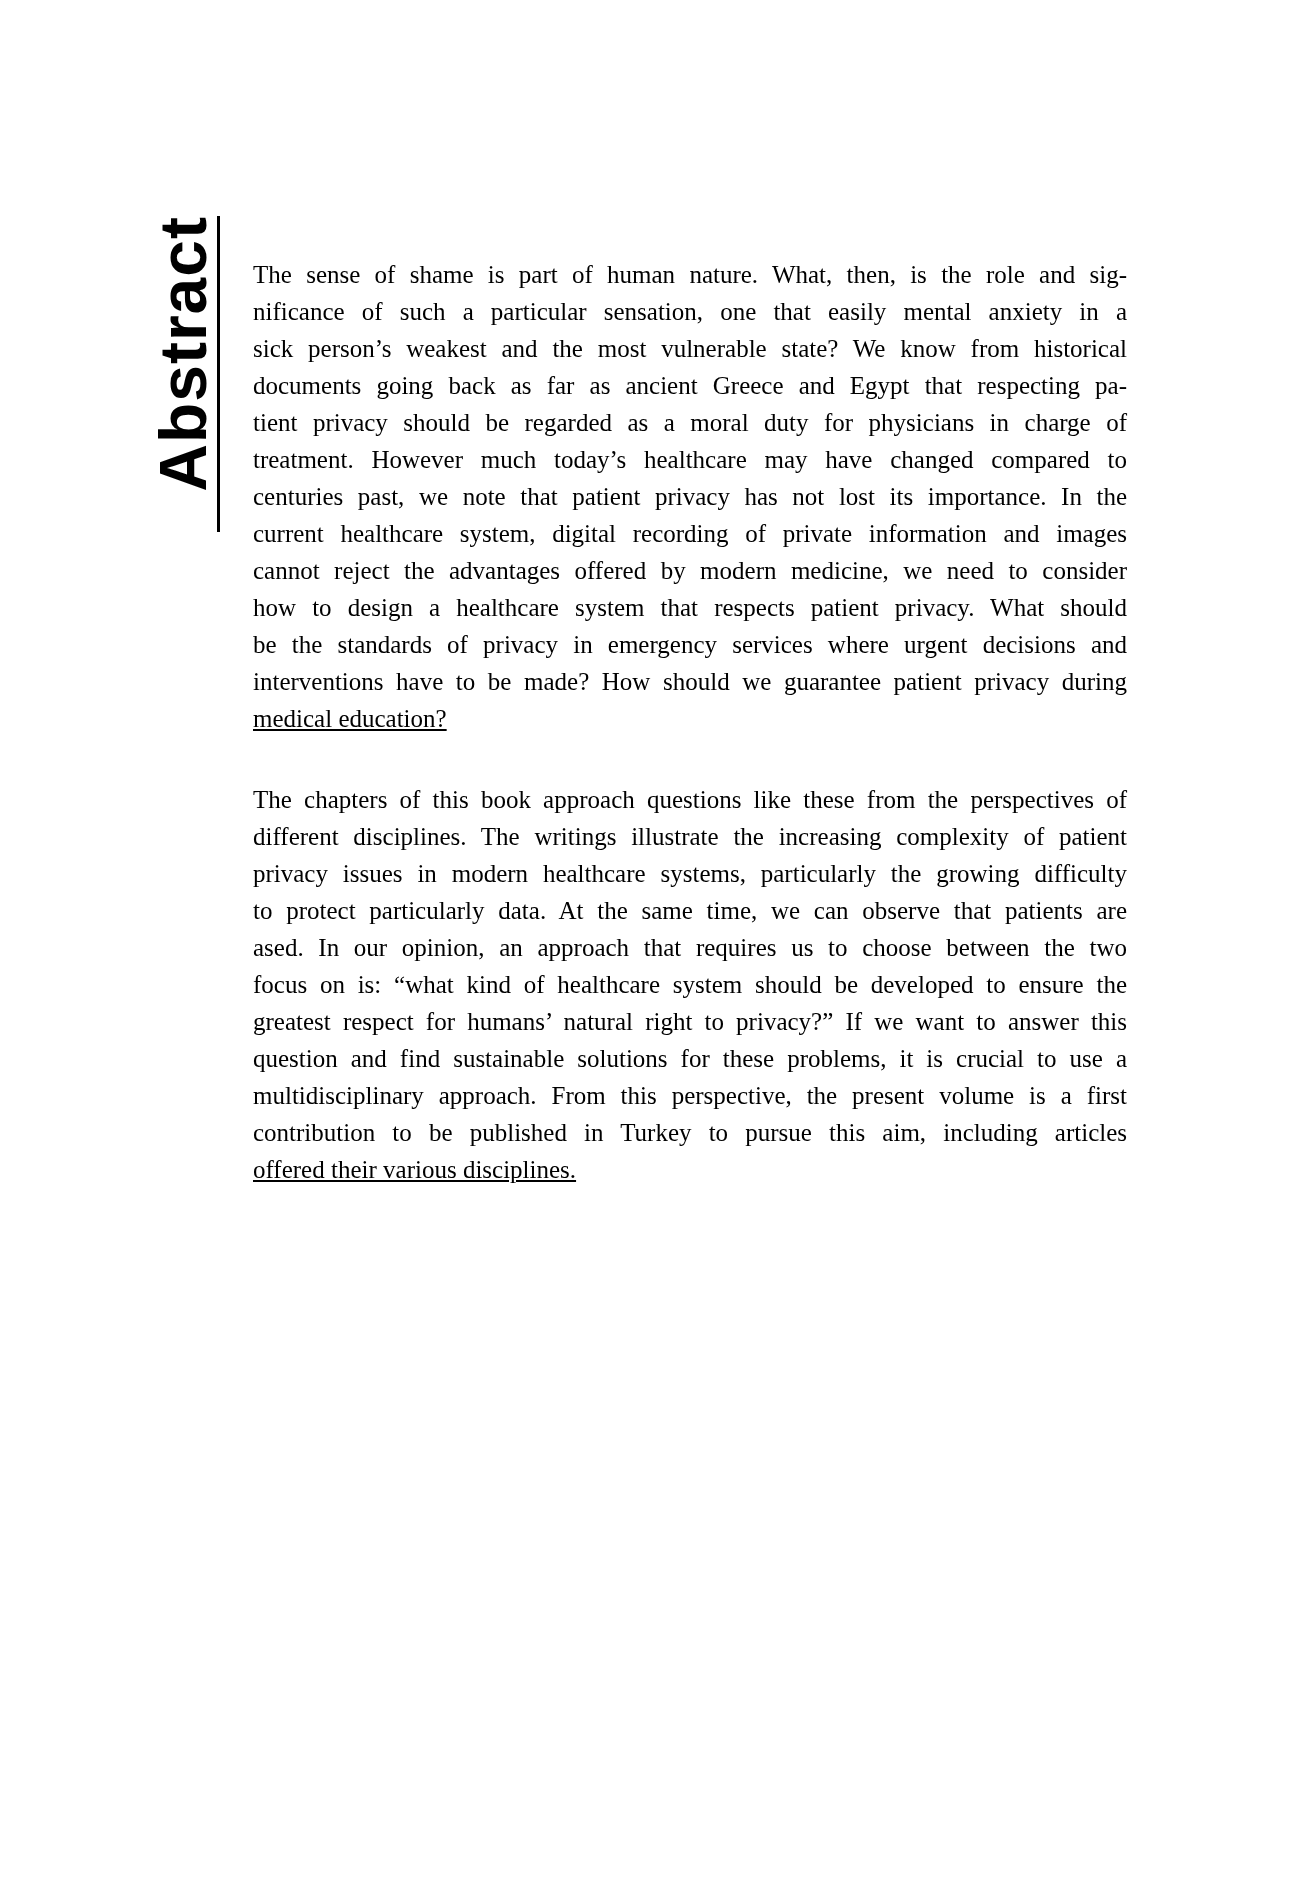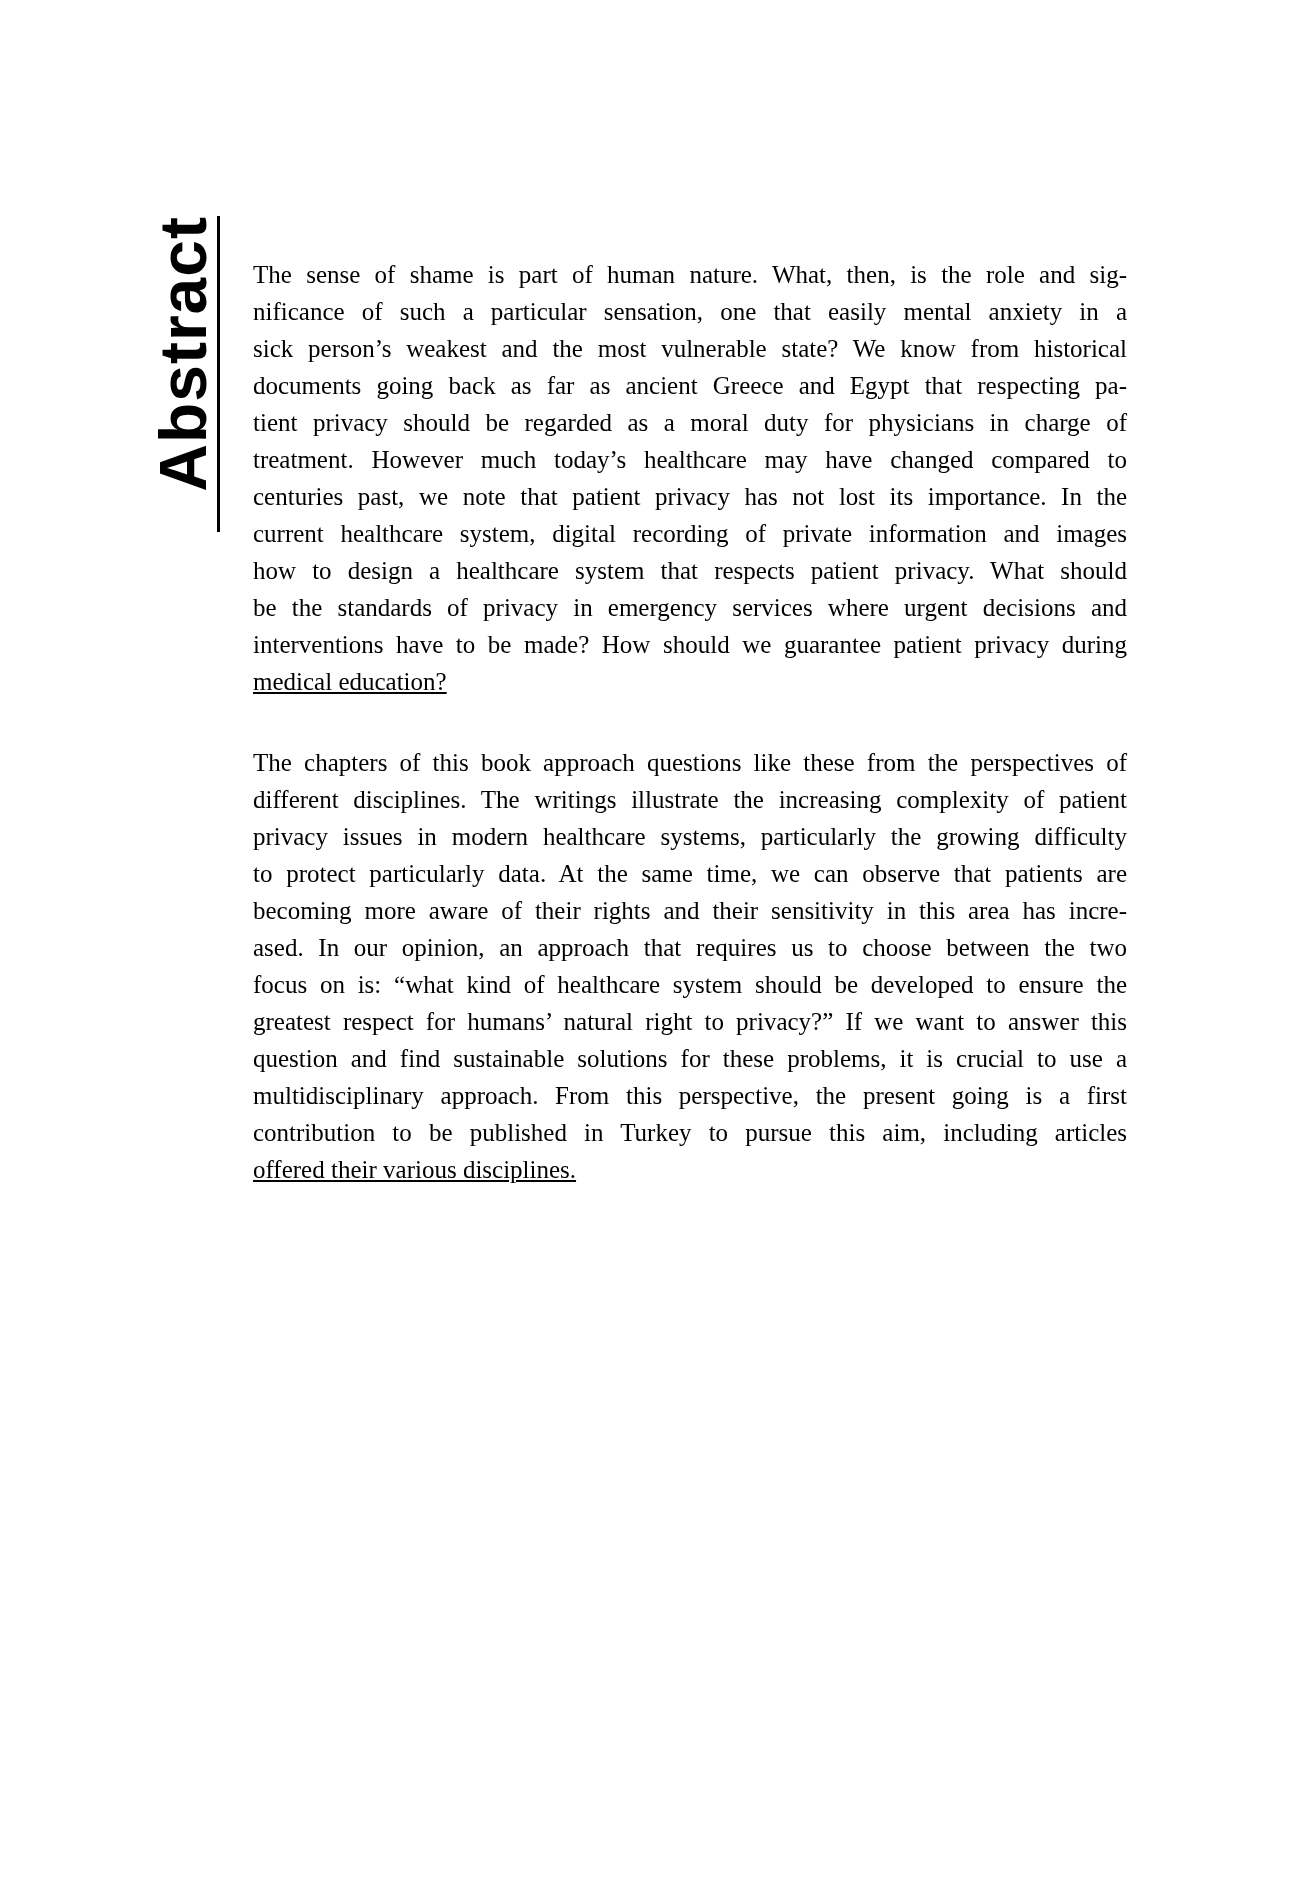--- a/index.html
+++ b/index.html
@@ -69,34 +69,34 @@
   <div class="body-column">
     <div class="paragraph">
         <div class="line">The sense of shame is part of human nature. What, then, is the role and sig-</div>
         <div class="line">nificance of such a particular sensation, one that easily mental anxiety in a</div>
         <div class="line">sick person’s weakest and the most vulnerable state? We know from historical</div>
         <div class="line">documents going back as far as ancient Greece and Egypt that respecting pa-</div>
         <div class="line">tient privacy should be regarded as a moral duty for physicians in charge of</div>
         <div class="line">treatment. However much today’s healthcare may have changed compared to</div>
         <div class="line">centuries past, we note that patient privacy has not lost its importance. In the</div>
         <div class="line">current healthcare system, digital recording of private information and images</div>
+        <div class="line">cannot reject the advantages offered by modern medicine, we need to consider</div>
         <div class="line">how to design a healthcare system that respects patient privacy. What should</div>
         <div class="line">be the standards of privacy in emergency services where urgent decisions and</div>
         <div class="line">interventions have to be made? How should we guarantee patient privacy during</div>
         <div class="line last-line">medical education?</div>
       </div>
     <div class="paragraph">
         <div class="line">The chapters of this book approach questions like these from the perspectives of</div>
         <div class="line">different disciplines. The writings illustrate the increasing complexity of patient</div>
         <div class="line">privacy issues in modern healthcare systems, particularly the growing difficulty</div>
         <div class="line">to protect particularly data. At the same time, we can observe that patients are</div>
-        <div class="line">becoming more aware of their rights and their sensitivity in this area has incre-</div>
         <div class="line">ased. In our opinion, an approach that requires us to choose between the two</div>
         <div class="line">focus on is: “what kind of healthcare system should be developed to ensure the</div>
         <div class="line">greatest respect for humans’ natural right to privacy?” If we want to answer this</div>
         <div class="line">question and find sustainable solutions for these problems, it is crucial to use a</div>
-        <div class="line">multidisciplinary approach. From this perspective, the present going is a first</div>
+        <div class="line">multidisciplinary approach. From this perspective, the present volume is a first</div>
         <div class="line">contribution to be published in Turkey to pursue this aim, including articles</div>
         <div class="line last-line">offered their various disciplines.</div>
       </div>
   </div>
 
 </div>
 
 </body></html>

